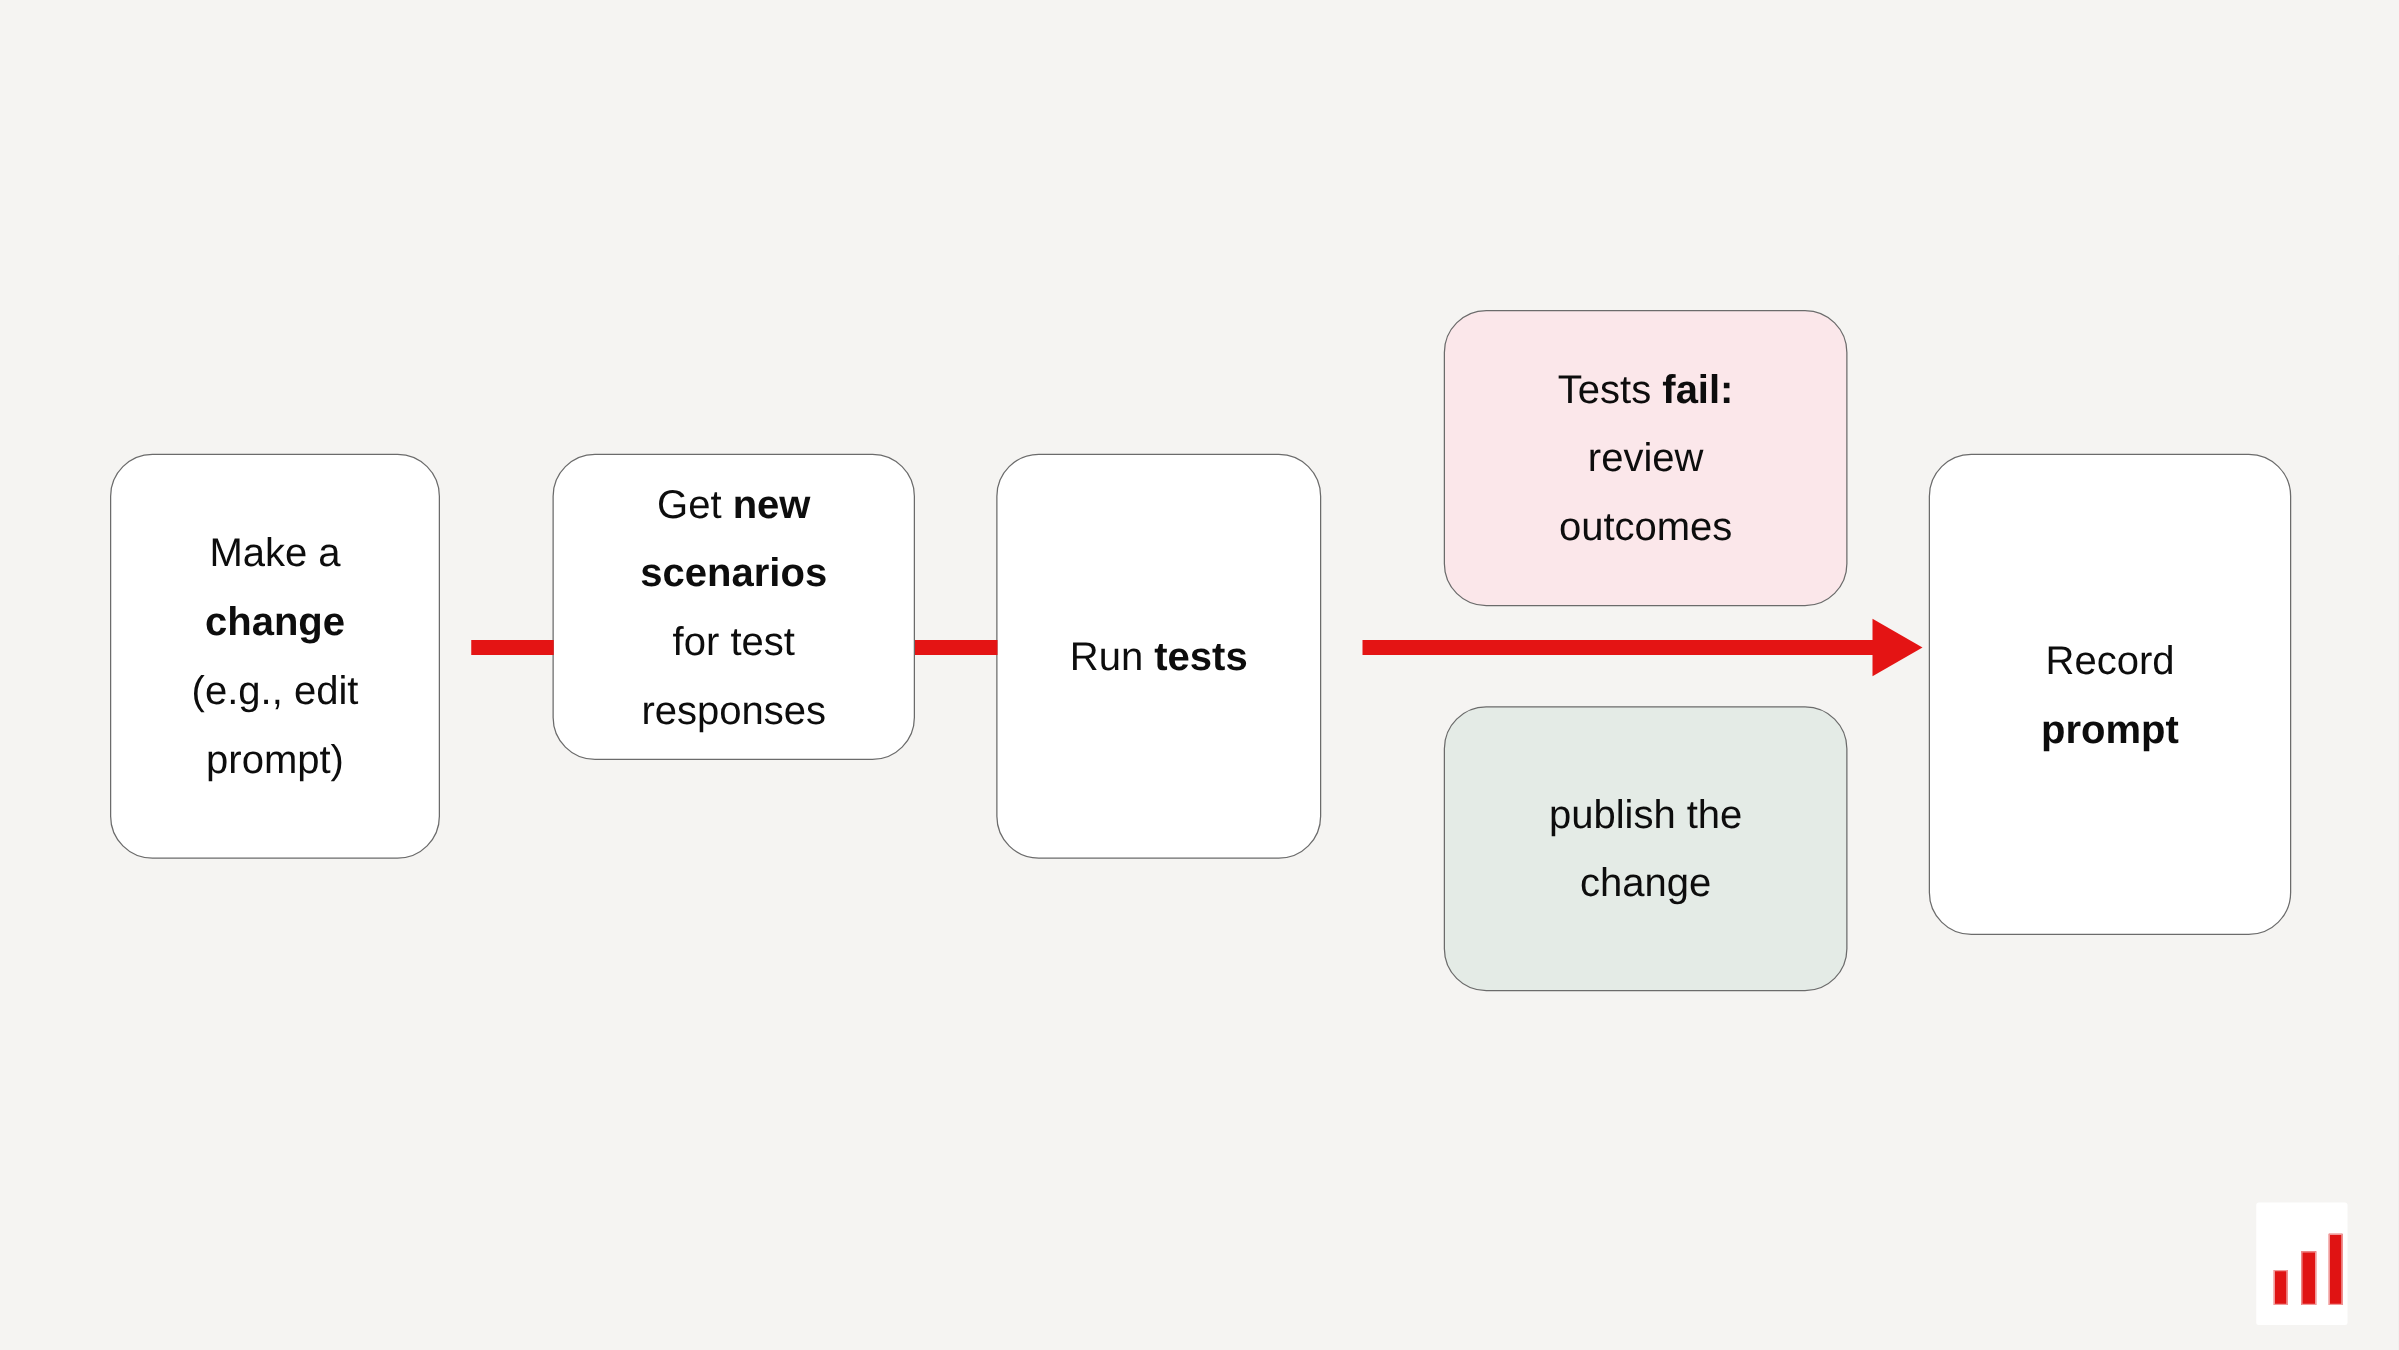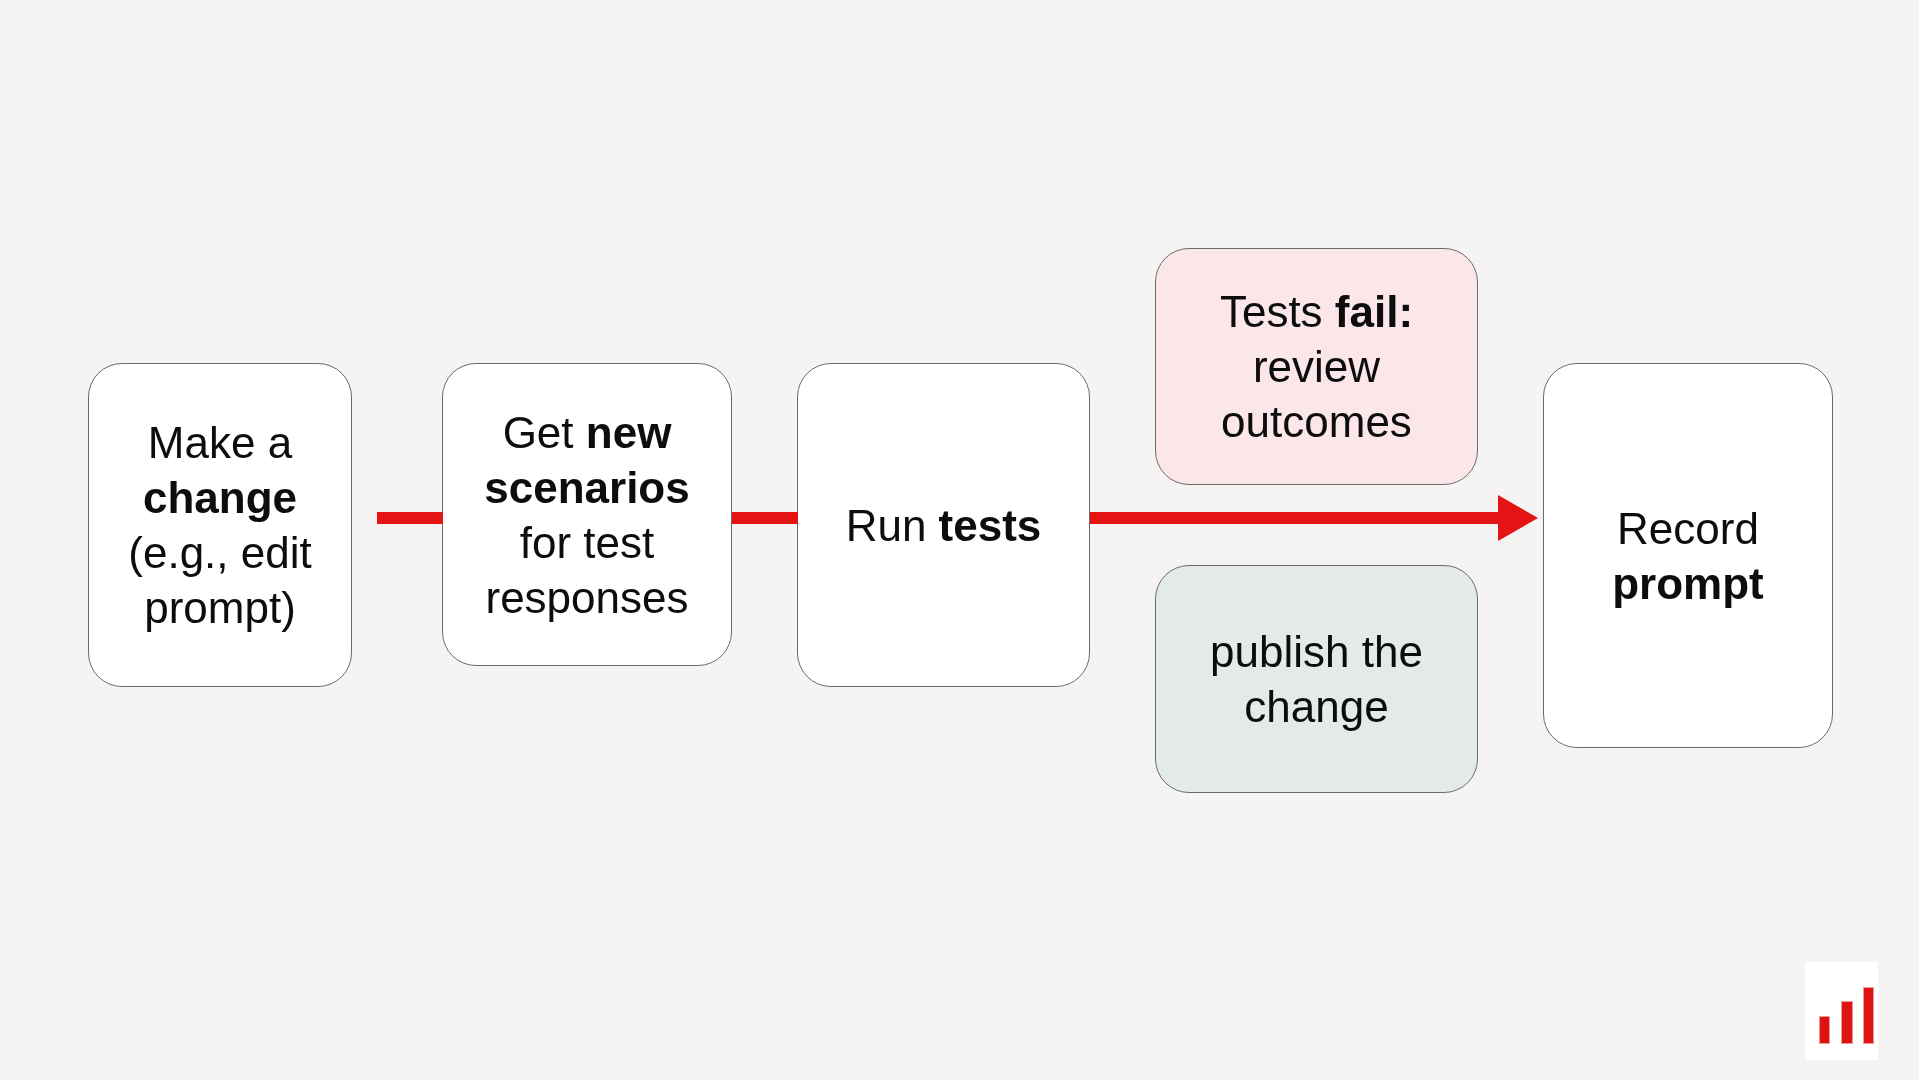--- a/index.html
+++ b/index.html
@@ -17,28 +17,28 @@
     position: absolute;
     box-sizing: border-box;
     background: #ffffff;
     border: 1px solid #6b6b6b;
     border-radius: 34px;
     display: flex;
     flex-direction: column;
     align-items: center;
     justify-content: center;
     text-align: center;
-    font-size: 44px;
+    font-size: 32px;
     line-height: 55px;
     font-weight: 400;
   }
   .node b { font-weight: 700; }
   #node-make-change   { left:  88px; top: 363px; width: 264px; height: 324px; }
-  #node-get-responses { left: 442px; top: 363px; width: 290px; height: 303px; }
-  #node-run-tests     { left: 797px; top: 363px; width: 293px; height: 324px; }
+  #node-get-responses { left: 442px; top: 363px; width: 290px; height: 245px; }
+  #node-run-tests     { left: 797px; top: 363px; width: 260px; height: 324px; }
   #node-tests-fail    { left: 1155px; top: 248px; width: 323px; height: 237px; background: #fbe7ea; }
   #node-tests-pass    { left: 1155px; top: 565px; width: 323px; height: 228px; background: #e4ebe6; }
   #node-record-results{ left: 1543px; top: 363px; width: 290px; height: 385px; }
 
   .arrow-seg {
     position: absolute;
     top: 512px;
     height: 12px;
     background: #e41414;
   }

